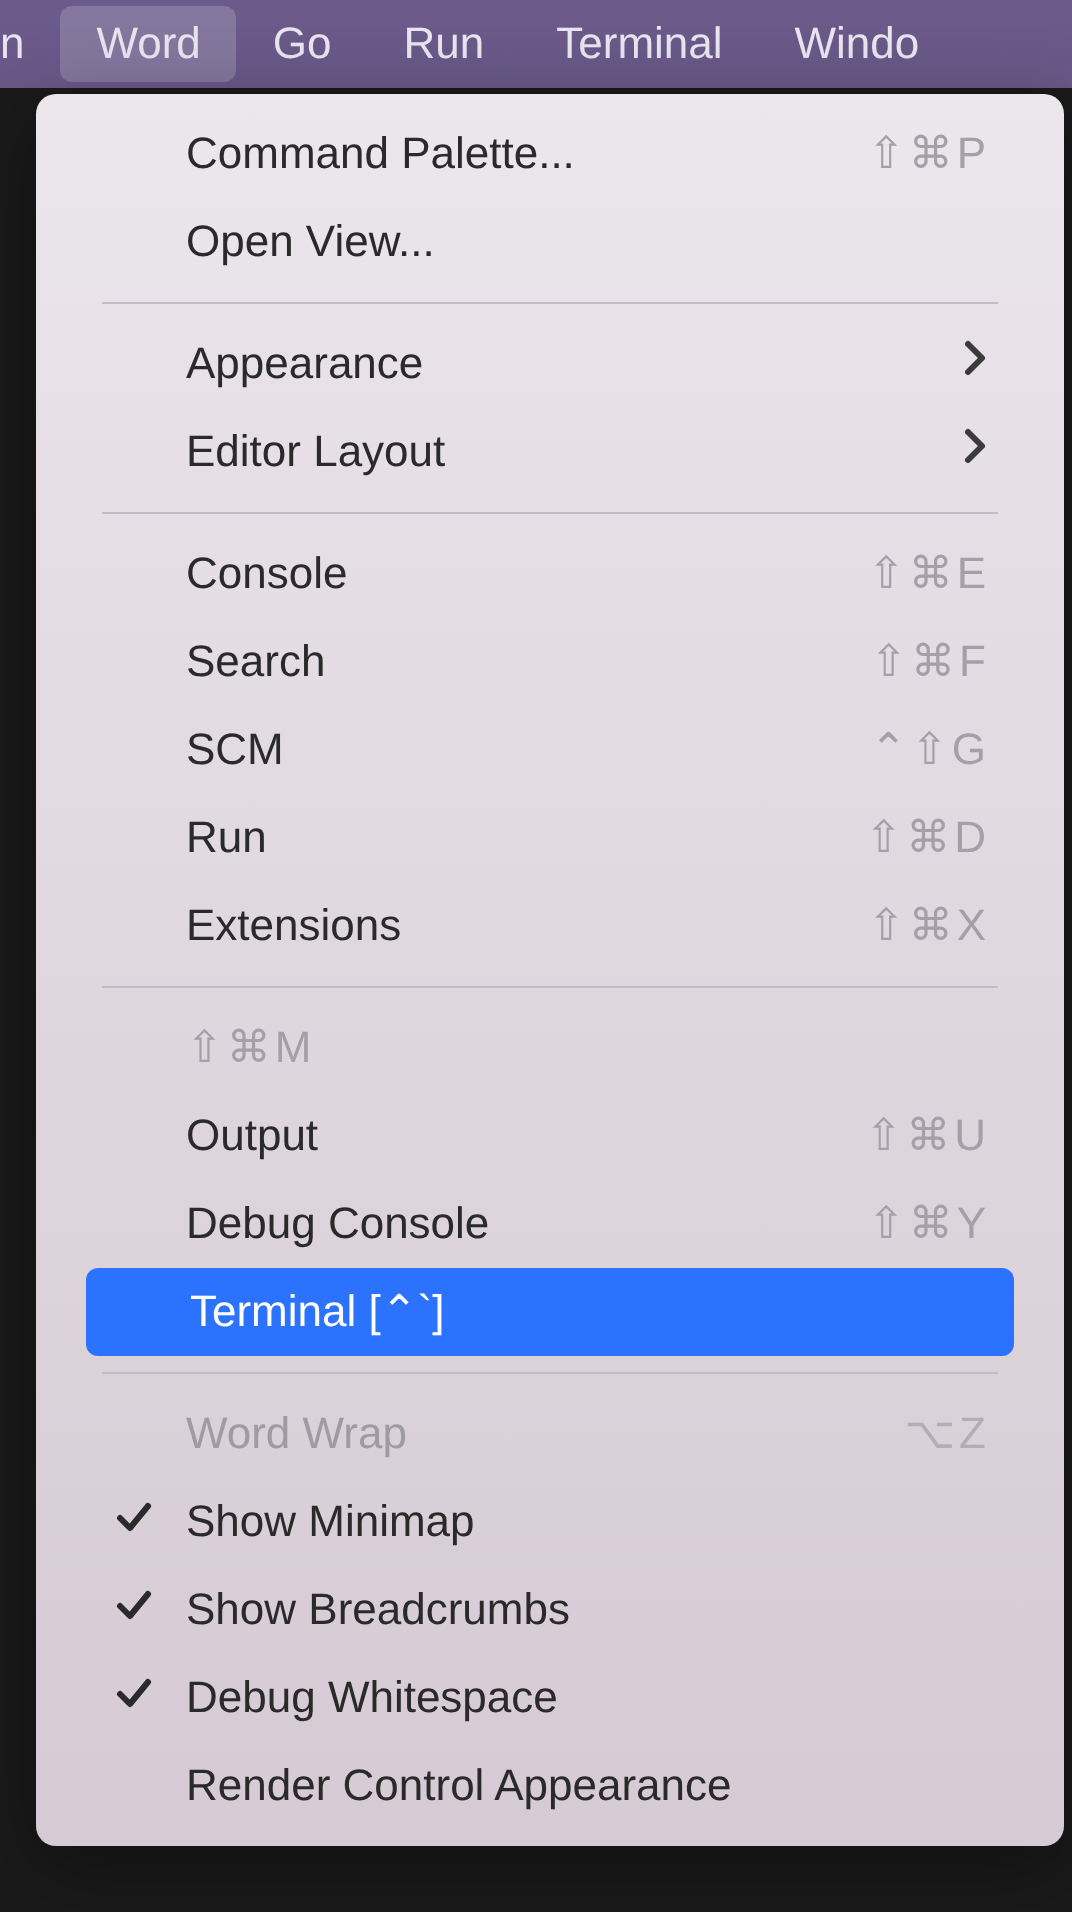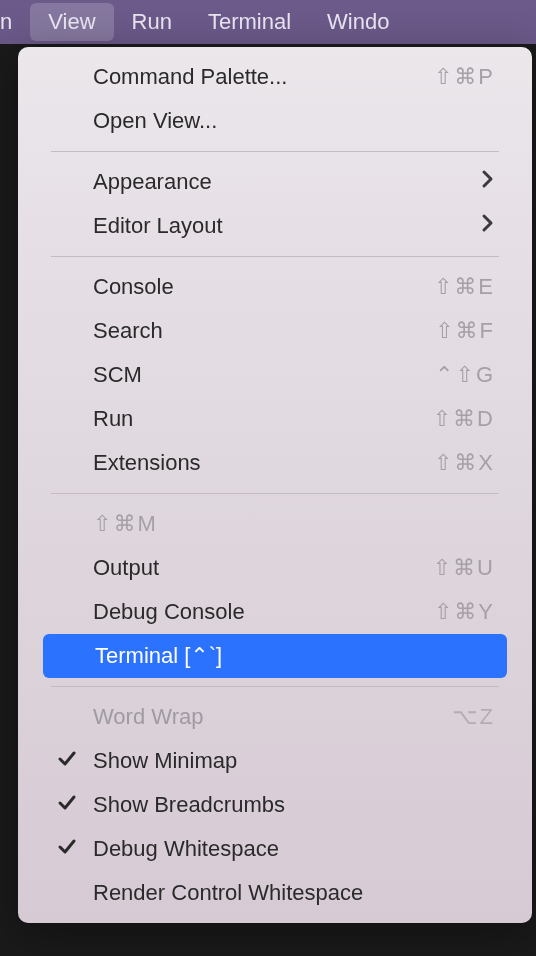--- a/index.html
+++ b/index.html
@@ -133,21 +133,24 @@
     }
   </style>
 </head>
 <body>
 
 <div class="menubar">
   <div class="menubar-item partial-left">
     <span>n</span>
   </div>
   <div class="menubar-item active">
-    <span>View</span>
+    <span>Word</span>
+  </div>
+  <div class="menubar-item">
+    <span>Go</span>
   </div>
   <div class="menubar-item">
     <span>Run</span>
   </div>
   <div class="menubar-item">
     <span>Terminal</span>
   </div>
   <div class="menubar-item">
     <span>Windo</span>
   </div>
@@ -246,16 +249,16 @@
   </div>
   <div class="menu-item">
     <span class="menu-check">
       <svg viewBox="0 0 20 20">
           <polyline points="3,11 8,16 17,5"></polyline>
         </svg>
     </span>
     <span class="menu-label">Debug Whitespace</span>
   </div>
   <div class="menu-item">
-    <span class="menu-label">Render Control Whitespace</span>
+    <span class="menu-label">Render Control Appearance</span>
   </div>
 
 </div>
 
 </body></html>

